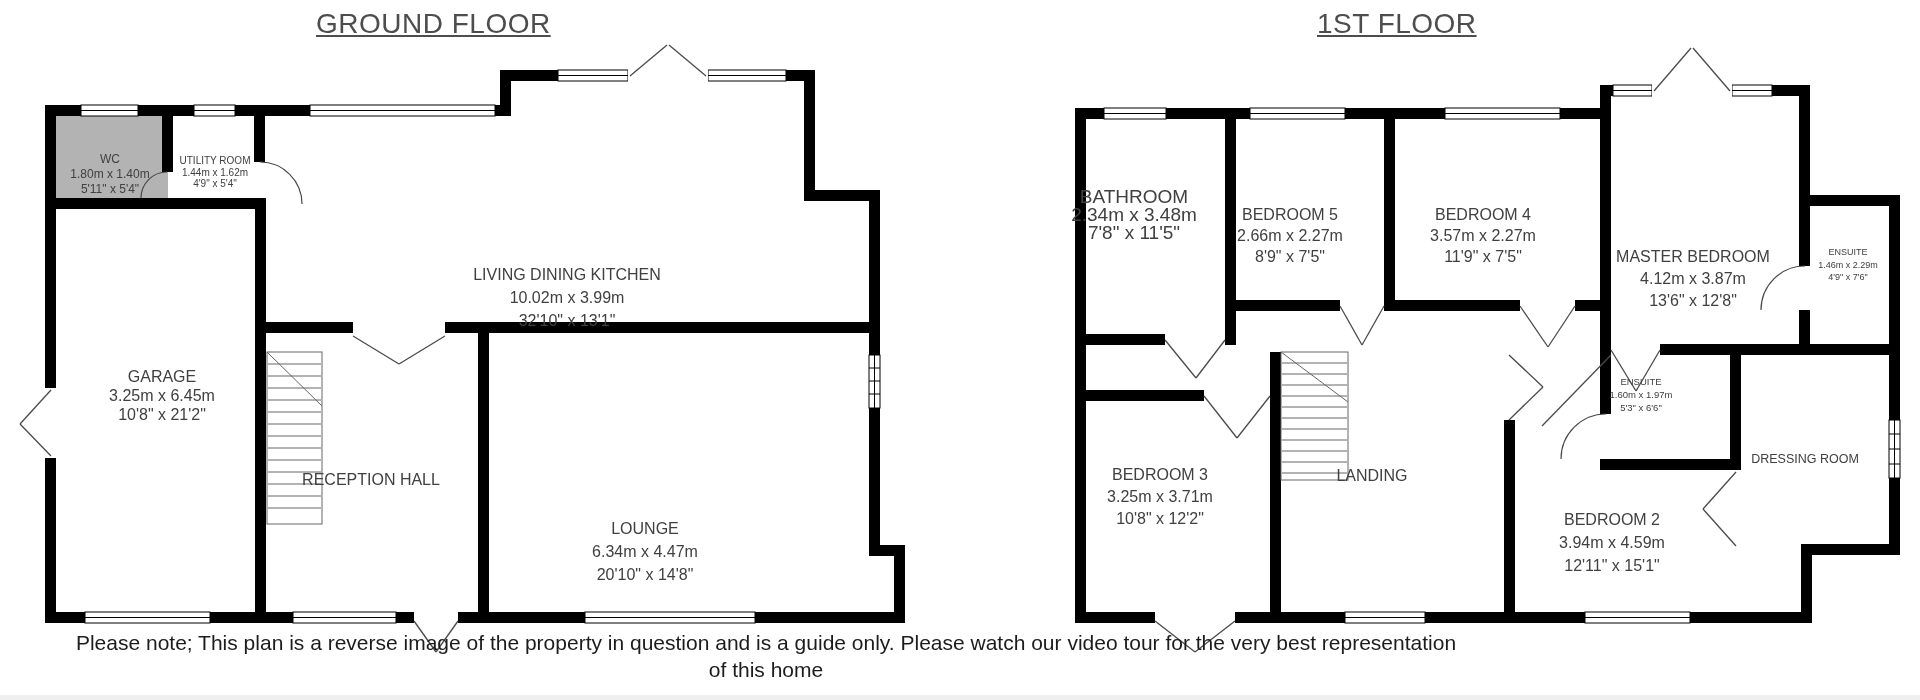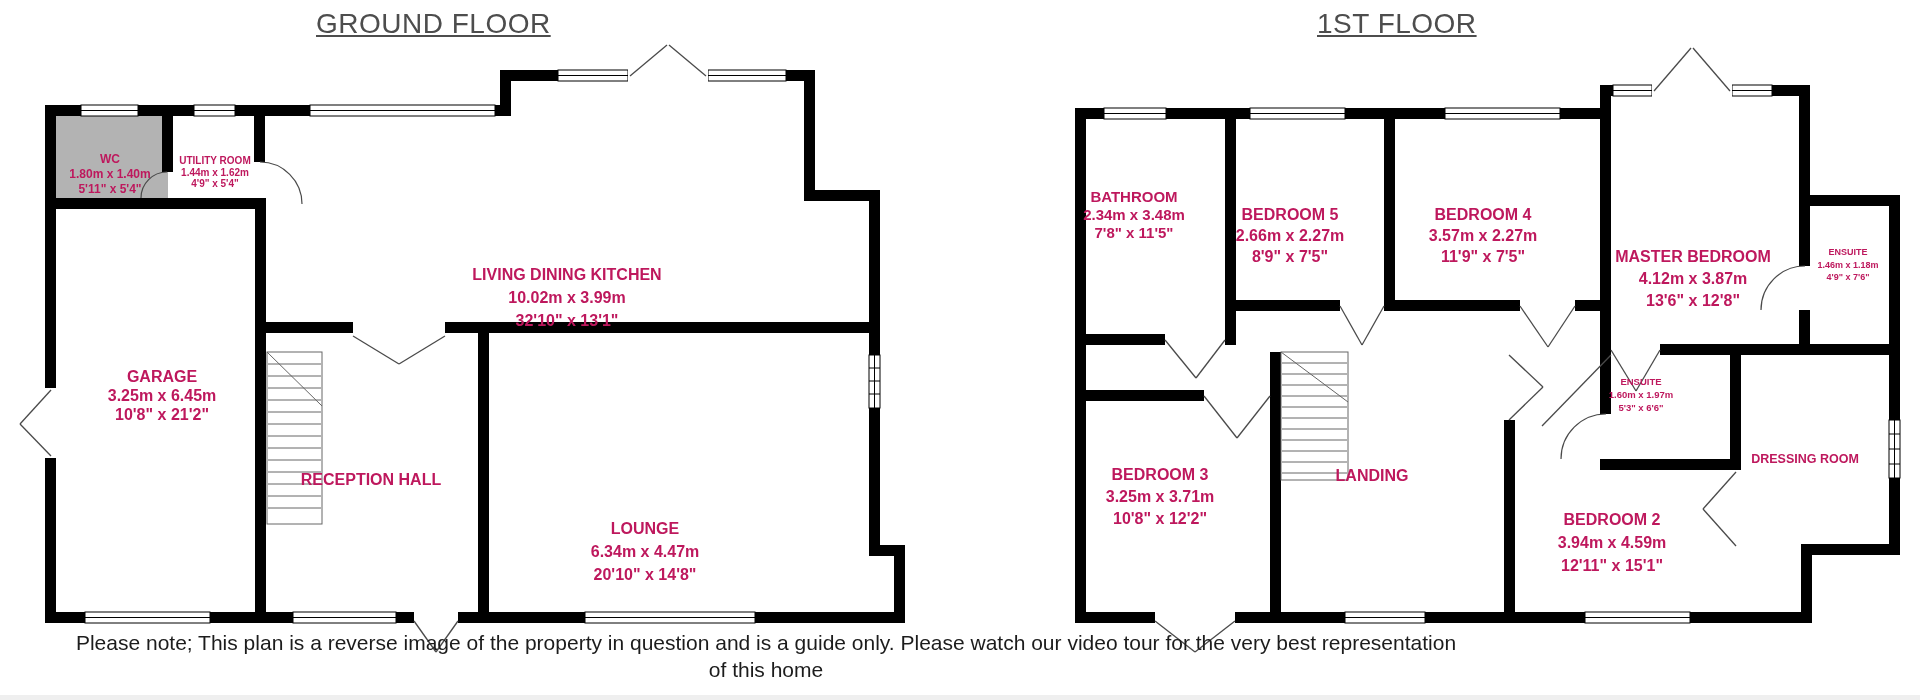--- a/index.html
+++ b/index.html
@@ -1,24 +1,24 @@
 <!DOCTYPE html>
 <html><head>
 <meta charset="utf-8">
 <style>
   html,body{margin:0;padding:0;background:#ffffff;}
   body{width:1920px;height:700px;position:relative;overflow:hidden;
        font-family:"Liberation Sans", sans-serif;}
   #plan-canvas{position:absolute;left:0;top:0;width:1920px;height:700px;}
   .floor-title{position:absolute;font-size:28px;letter-spacing:.5px;
        color:#4d4d4d;font-weight:400;text-decoration:underline;}
-  .room-label{position:absolute;text-align:center;font-weight:bold;color:#be185d;}
+  .room-label{position:absolute;text-align:center;font-weight:normal;color:#404040;}
   .room-label .rn, .room-label .rd{white-space:nowrap;}
   .lbl-main{font-size:16px;line-height:22px;margin-top:39px;}
-  .lbl-main-tight{font-size:15px;line-height:18px;}
+  .lbl-main-tight{font-size:19px;line-height:18px;}
   .lbl-wc{font-size:12px;line-height:15px;}
   .lbl-tiny{font-size:10px;line-height:11.5px;}
   .lbl-ens{font-size:9px;line-height:12.5px;}
   .lbl-dress{font-size:12.5px;line-height:14px;}
   .note{position:absolute;left:0;top:629px;width:1532px;text-align:center;
        color:#1c1c1c;font-size:21px;line-height:27px;font-weight:400;}
   svg .wall{fill:#000000;}
   svg .winrect{fill:#ffffff;stroke:#000000;stroke-width:1;}
   svg .winline{stroke:#000000;stroke-width:1;}
   svg .gap{fill:#ffffff;}
@@ -285,21 +285,21 @@
 </div>
 
 <div class="room-label lbl-main" style="left:1583px;top:207px;width:220px;">
   <div class="rn">MASTER BEDROOM</div>
   <div class="rd">4.12m x 3.87m</div>
   <div class="rd">13'6" x 12'8"</div>
 </div>
 
 <div class="room-label lbl-ens" style="left:1798px;top:246px;width:100px;">
   <div class="rn">ENSUITE</div>
-  <div class="rd">1.46m x 1.18m</div>
+  <div class="rd">1.46m x 2.29m</div>
   <div class="rd">4'9" x 7'6"</div>
 </div>
 
 <div class="room-label lbl-main" style="left:1050px;top:425px;width:220px;">
   <div class="rn">BEDROOM 3</div>
   <div class="rd">3.25m x 3.71m</div>
   <div class="rd">10'8" x 12'2"</div>
 </div>
 
 <div class="room-label lbl-main" style="left:1302px;top:426px;width:140px;">

